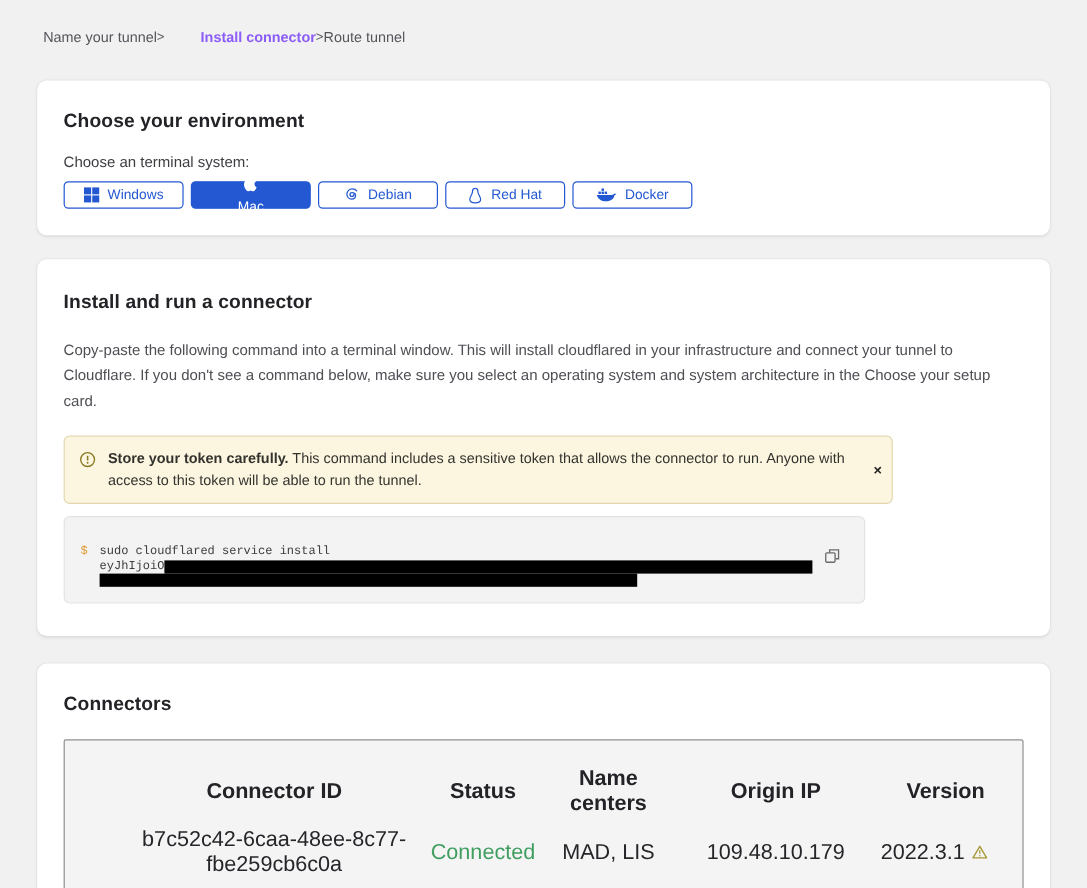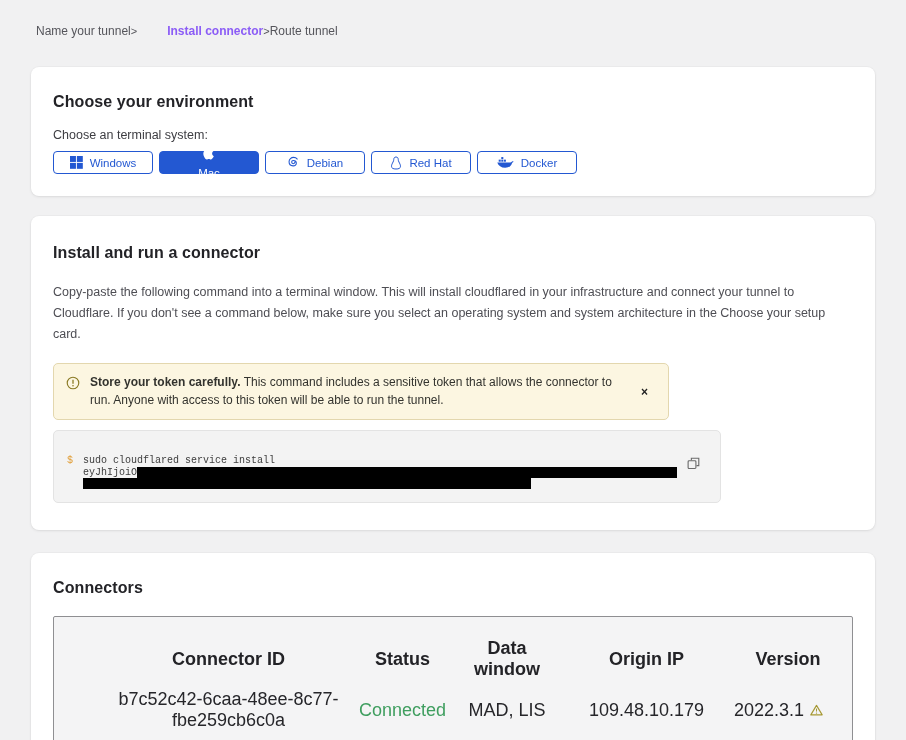--- a/index.html
+++ b/index.html
@@ -40,23 +40,23 @@
     color: #2358d2; font-family: "Liberation Sans", sans-serif;
     font-size: 11.5px; cursor: pointer; padding: 0;
   }
   .os-btn.selected { background: #2358d2; color: #fff; flex-direction: column; }
   .os-btn svg { display: block; }
 
   
   .card-desc { margin: 20px 0 0 0; font-size: 12.5px; line-height: 21px; color: #4e4e54; max-width: 800px; }
 
   .warning {
-    margin-top: 18px; width: 616px;
+    margin-top: 18px; width: 691px;
     background: #fcf6e1; border: 1px solid #e3d7ae; border-radius: 5px;
-    padding: 10px 14px 10px 12px;
+    padding: 10px 2px 10px 12px;
     display: flex; gap: 10px; align-items: flex-start;
     font-size: 12px; line-height: 17.5px; color: #33332e;
   }
   .warning .warn-icon { margin-top: 2px; flex: none; }
   .warn-bold { font-weight: 700; }
   .warn-close {
     margin-left: auto; align-self: center; padding-left: 12px;
     color: #222; font-weight: 700; font-size: 12px; cursor: pointer;
     background: none; border: none; line-height: 1;
   }
@@ -207,21 +207,21 @@
       </button>
     </div>
   </section>
 
   <section class="card card-3">
     <h2 class="card-title">Connectors</h2>
     <div class="ctable">
       <div class="trow head">
         <span>Connector ID</span>
         <span>Status</span>
-        <span>Data window</span>
+        <span>Name centers</span>
         <span>Origin IP</span>
         <span>Version</span>
       </div>
       <div class="trow">
         <span>b7c52c42-6caa-48ee-8c77-fbe259cb6c0a</span>
         <span class="status-connected">Connected</span>
         <span>MAD, LIS</span>
         <span>109.48.10.179</span>
         <span class="version-cell">
           <span>2022.3.1</span>

